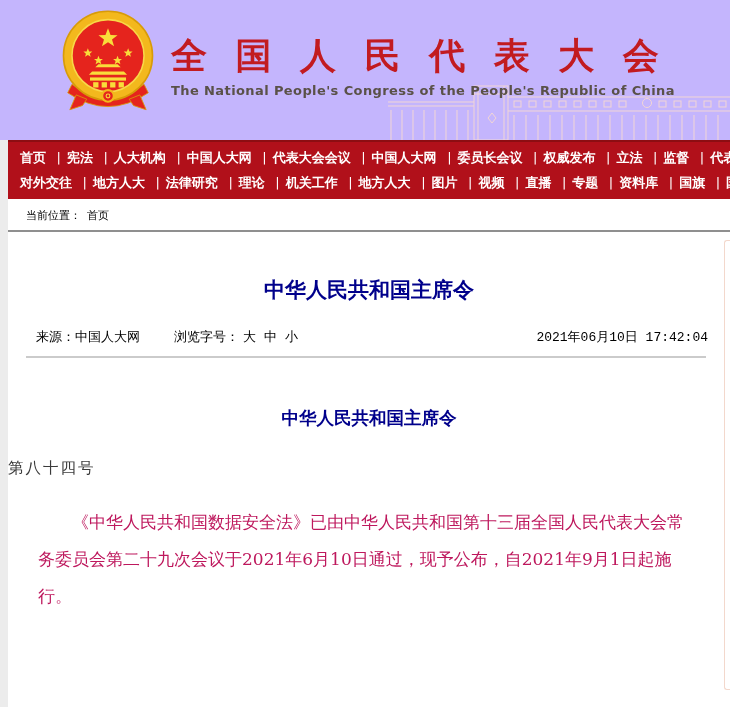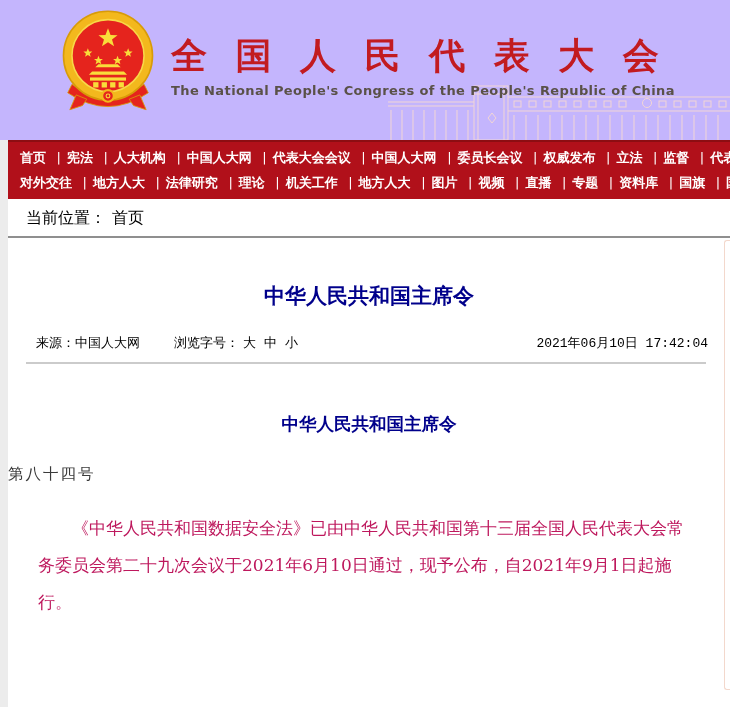--- a/index.html
+++ b/index.html
@@ -19,21 +19,21 @@
   .title-en { font-size:13px; font-weight:bold; color:#5a5148; letter-spacing:0.4px; margin-top:2px; white-space:nowrap; }
   .great-hall { position:absolute; right:0; top:84px; width:342px; height:56px; z-index:1; }
 
   
   .nav { margin-left:8px; background:#b1101a; border-top:2px solid #8d0d12; padding:3px 0 4px 12px; }
   .nav-row { line-height:25px; font-size:13px; font-weight:bold; color:#fff; white-space:nowrap; }
   .nav-item { cursor:pointer; }
   .nav-item + .nav-item::before { content:"|"; margin:0 6px; font-weight:normal; color:#fff; }
 
   
-  .breadcrumb { margin:9px 0 0 26px; font-size:16px; color:#000; }
+  .breadcrumb { margin:9px 0 0 26px; font-size:11px; color:#000; }
   .bc-link { margin-left:6px; cursor:pointer; }
   .bc-divider { margin:7px 0 0 8px; border-top:2px solid #8f8f8f; height:0; }
 
   
   .content { margin-left:8px; }
   .page-title { margin-top:44px; text-align:center; font-size:21px; font-weight:bold; color:#00008b; }
   .meta { display:flex; justify-content:space-between; margin:24px 22px 0 28px; font-size:13px; color:#000;font-family:Liberation Mono, monospace; }
   .meta-left span { vertical-align:middle; }
   .meta-src { margin-right:34px; }
   .fs-btn { margin:0 4px; cursor:pointer; }

